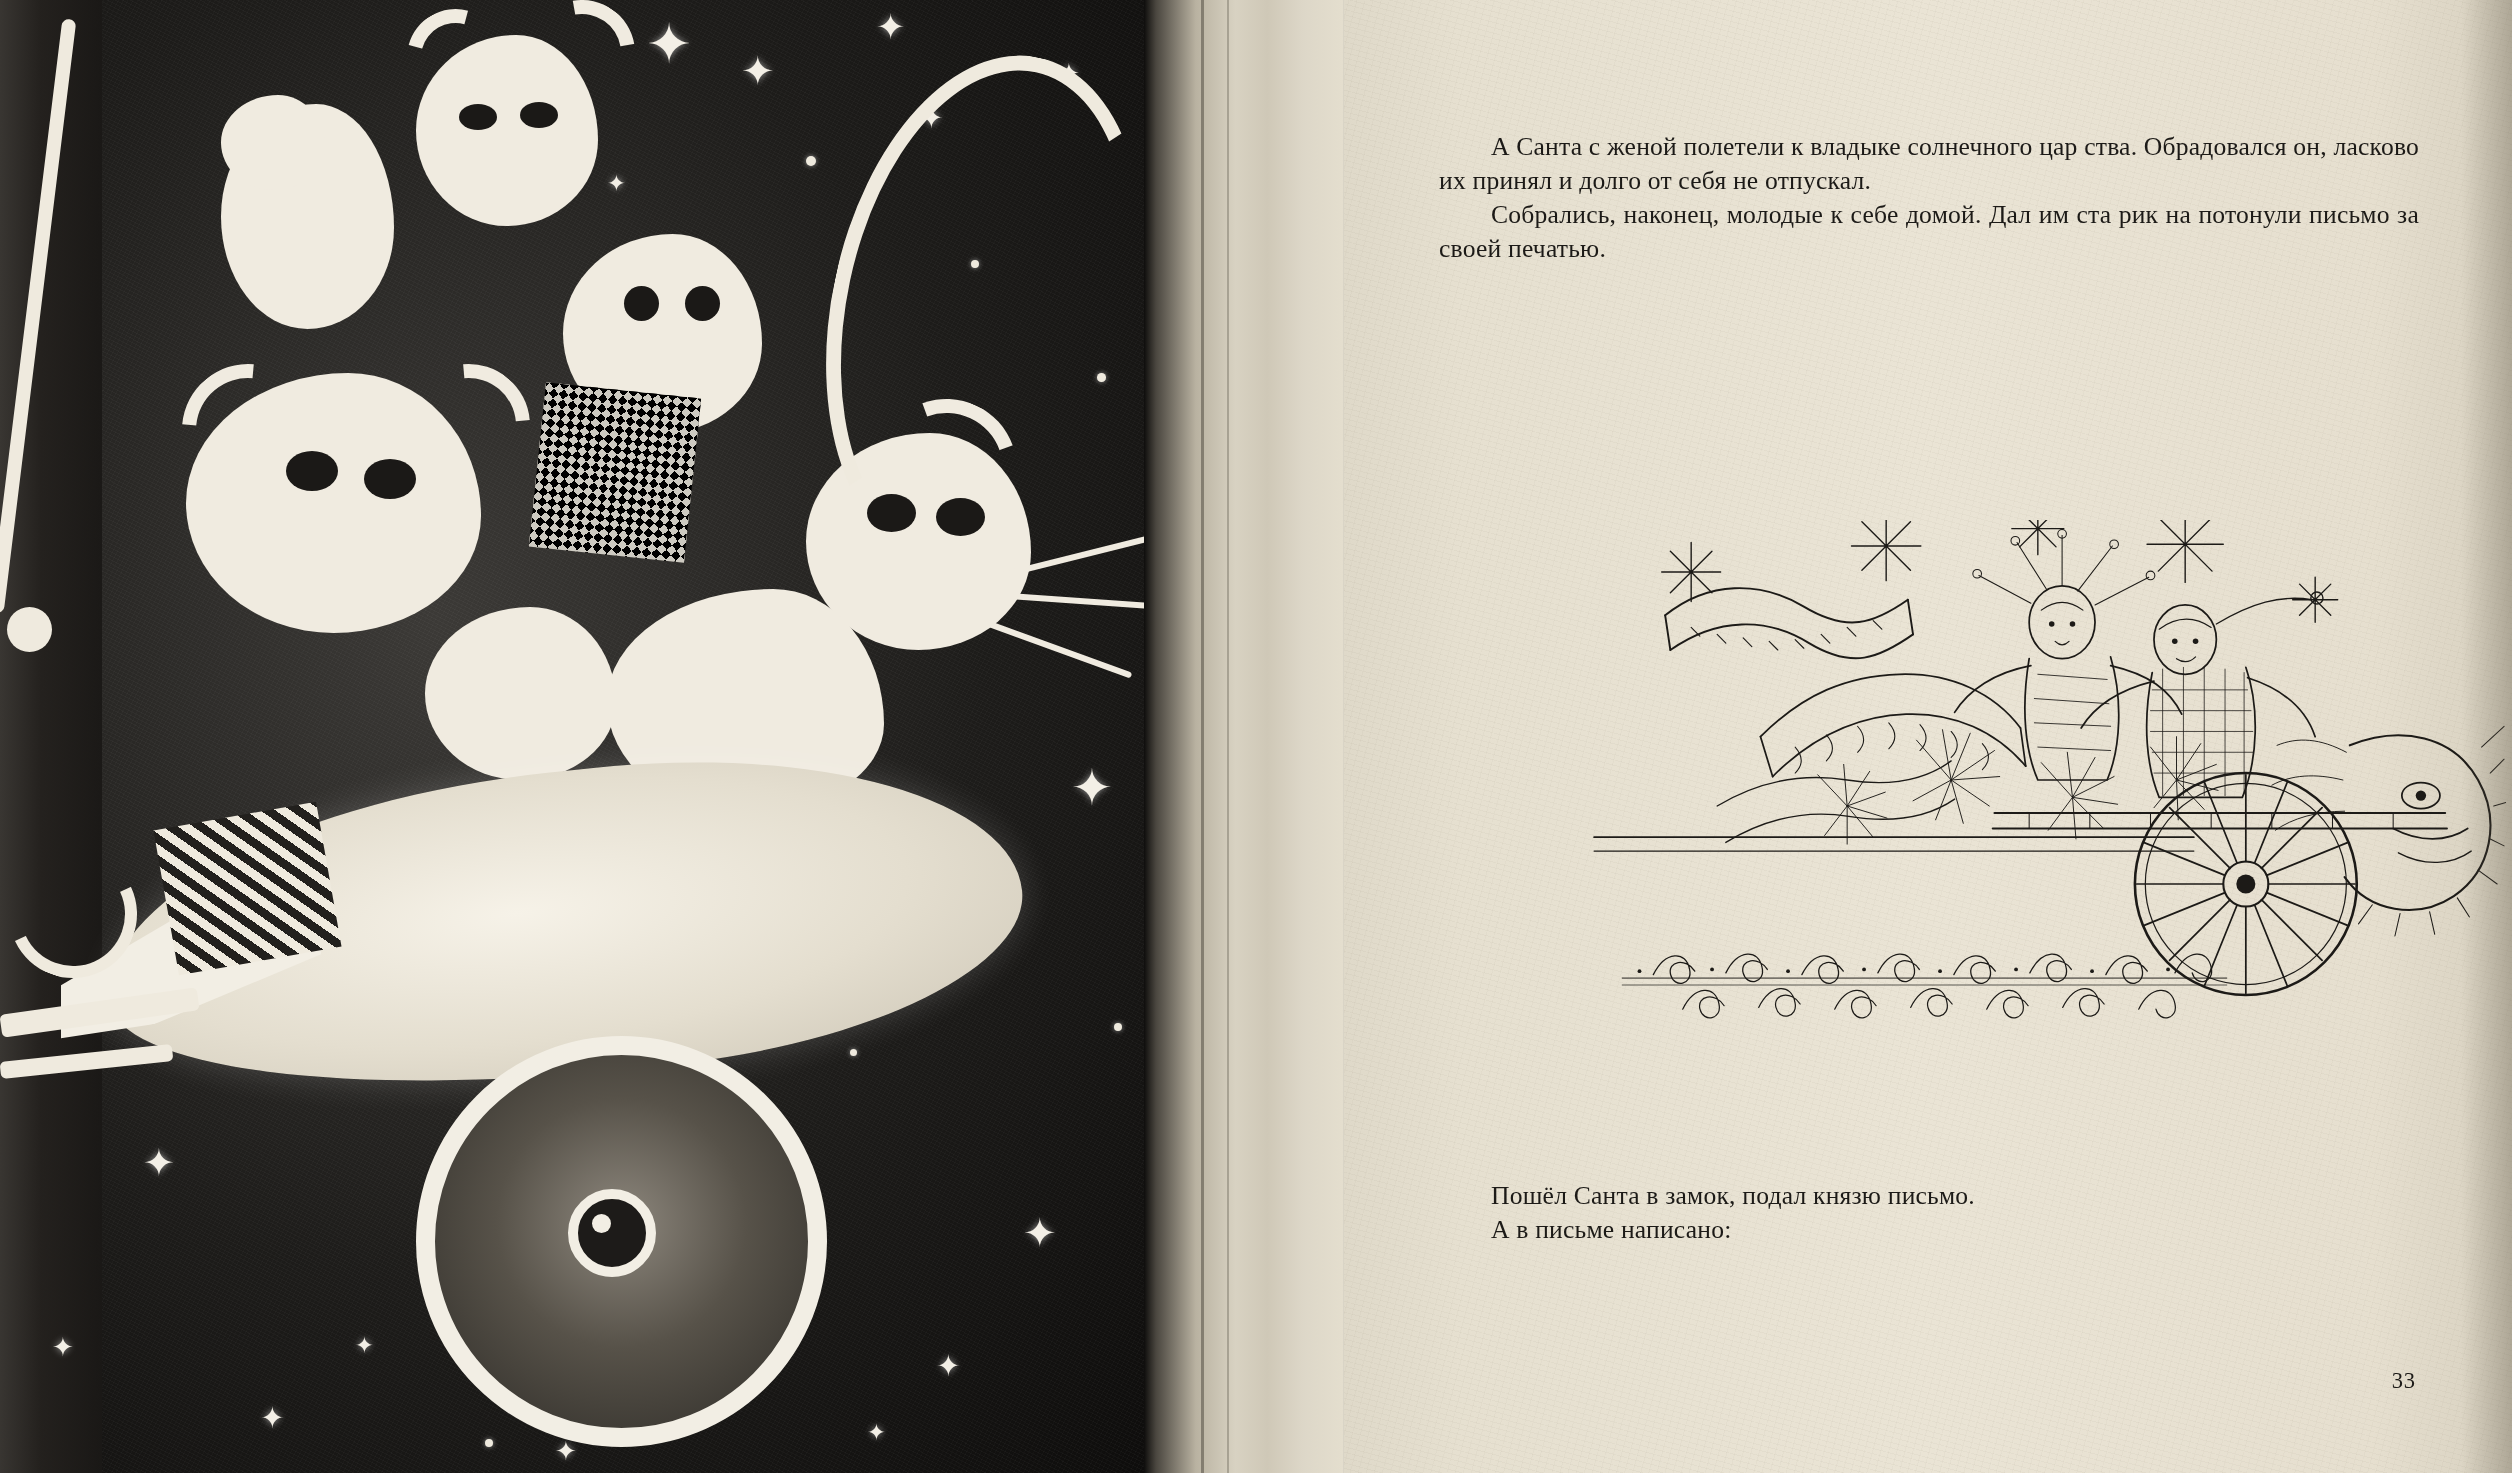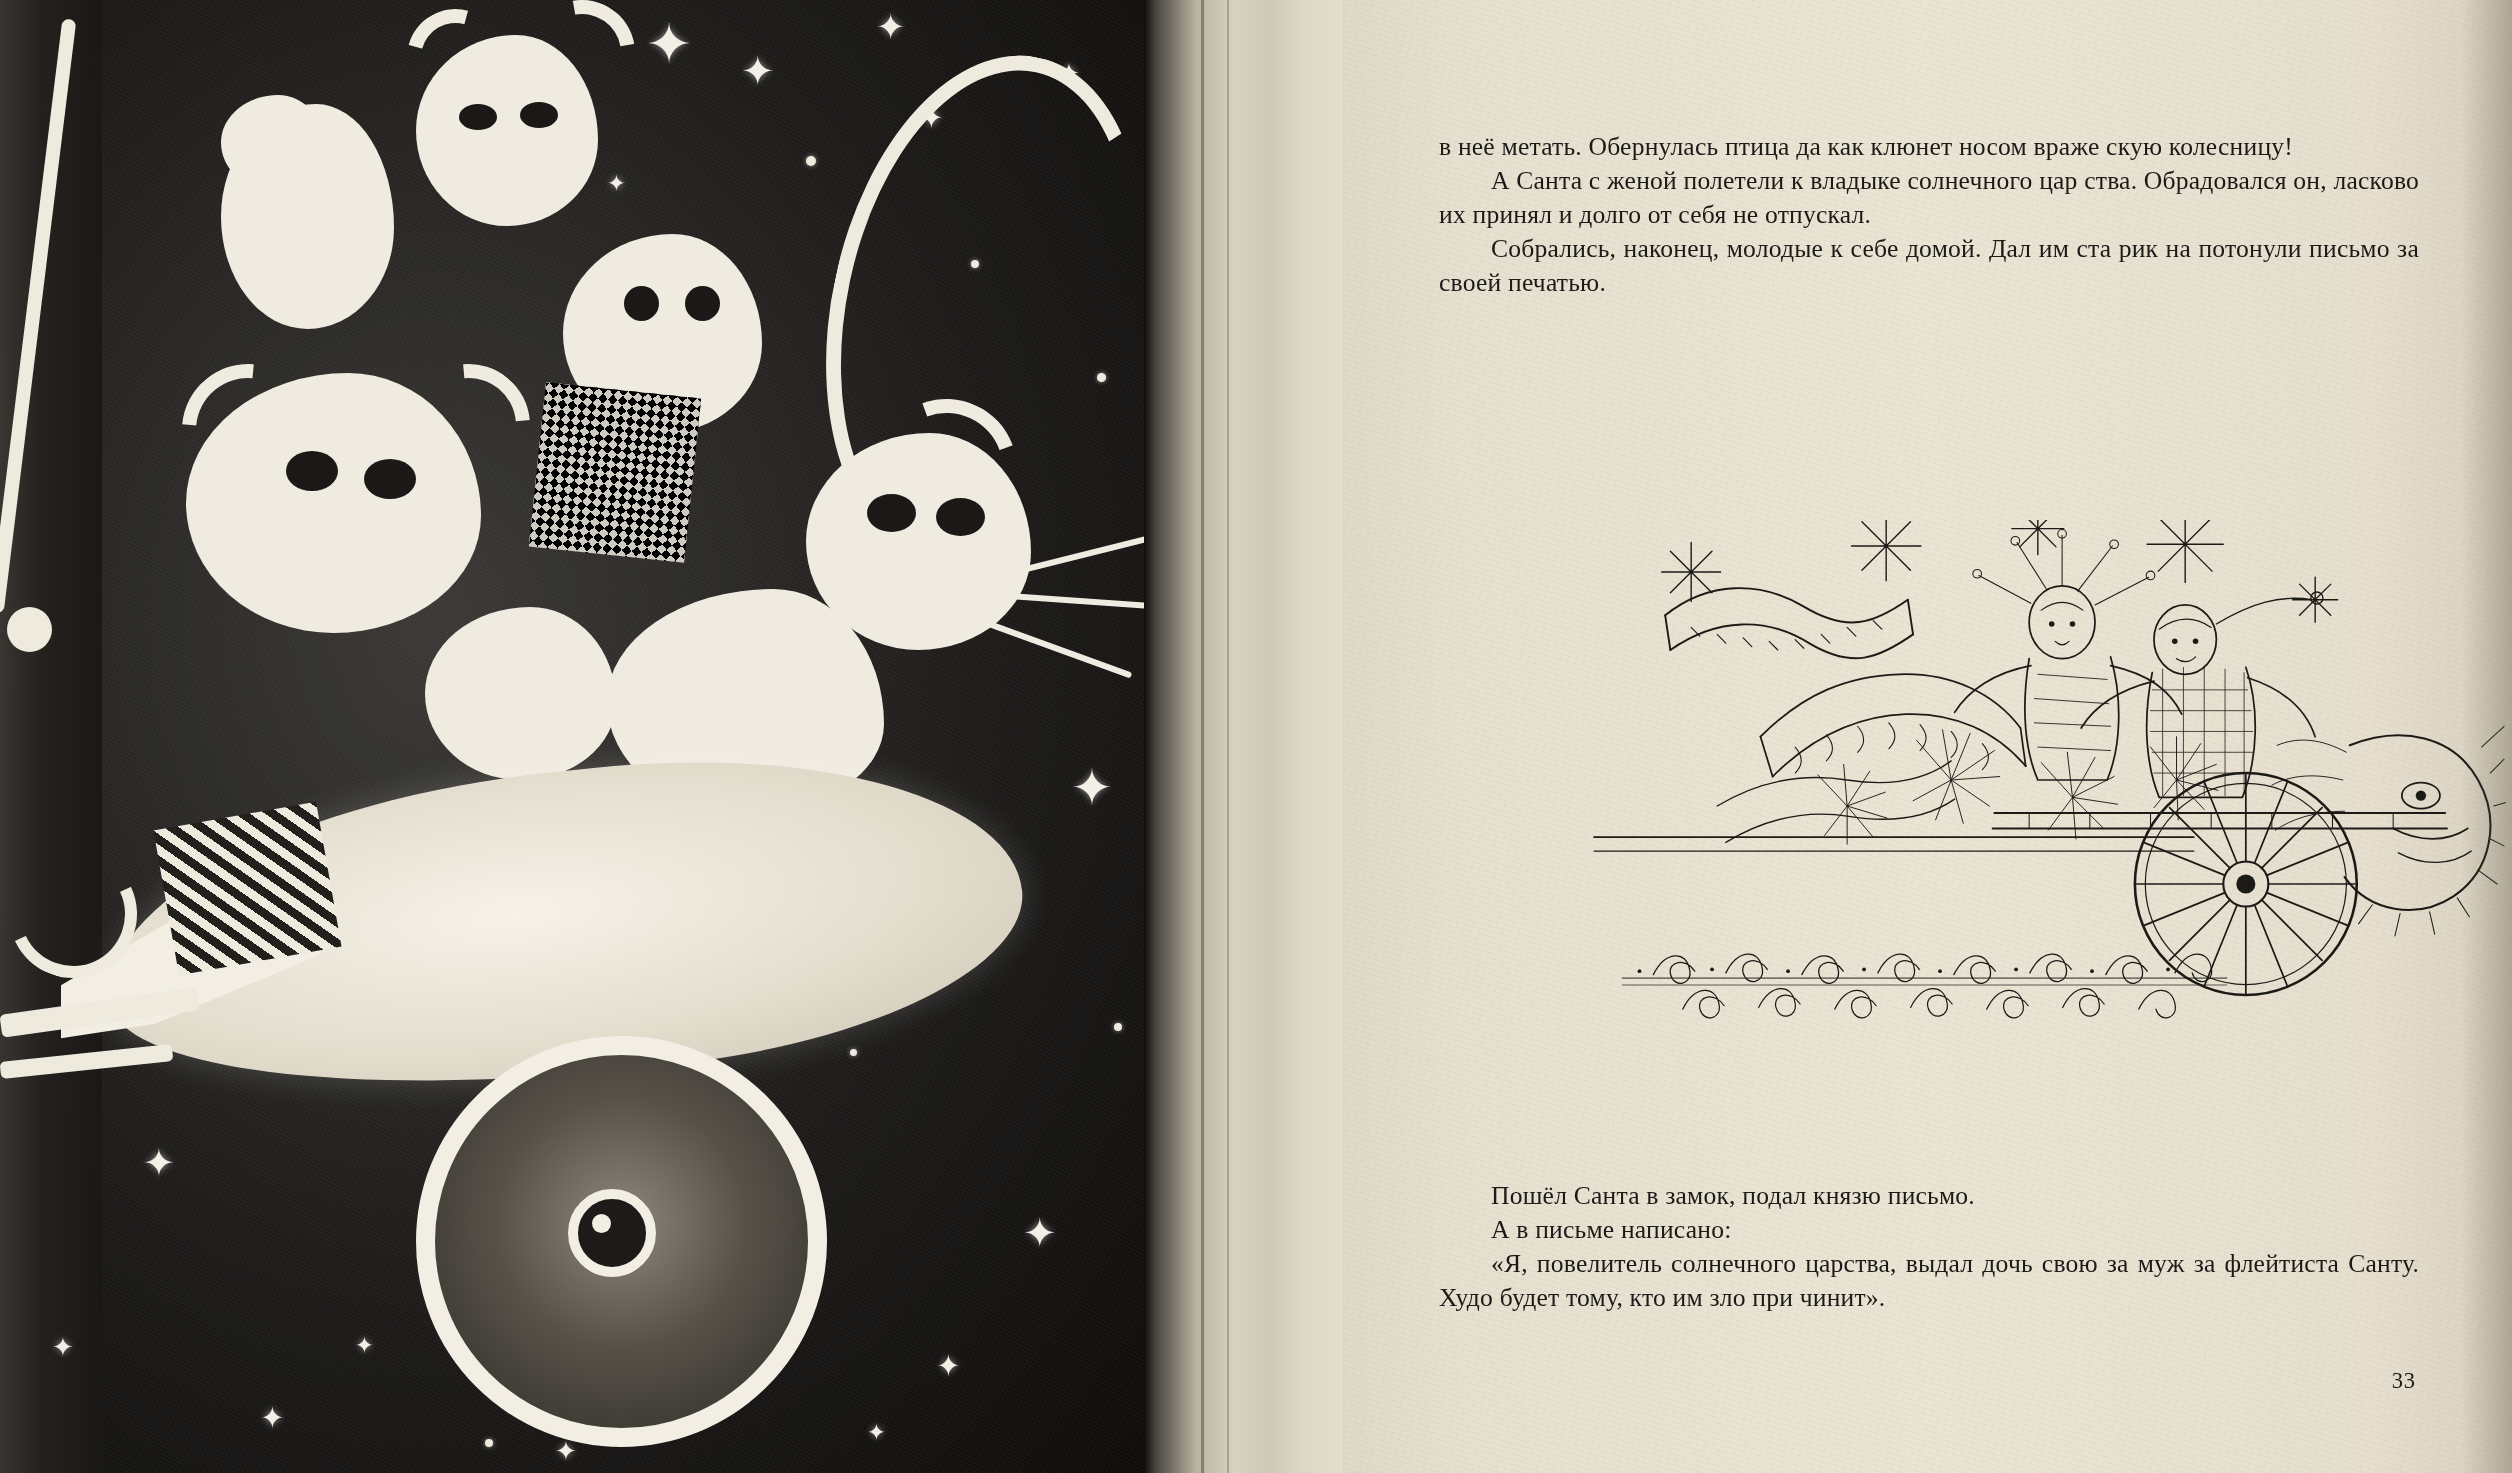--- a/index.html
+++ b/index.html
@@ -313,21 +313,20 @@
 
   <div class="gutter">
     <div class="crease"></div>
     <div class="crease2"></div>
   </div>
 
   <div class="right-page">
     <div class="paper-noise"></div>
 
     <div class="text-block" id="top-text">
-      <p>в неё метать. Обернулась птица да как клюнет носом враже­ скую колесницу!</p>
       <p class="indent">А Санта с женой полетели к владыке солнечного цар­ ства. Обрадовался он, ласково их принял и долго от себя не отпускал.</p>
       <p class="indent">Собрались, наконец, молодые к себе домой. Дал им ста­ рик на потонули письмо за своей печатью.</p>
     </div>
 
     <div class="vignette-art">
       <svg width="919" height="572" viewBox="0 0 1060 660" fill="none" stroke="#1c1a17" stroke-width="2" stroke-linecap="round" stroke-linejoin="round">
 
         <g stroke-width="1.6">
           <g transform="translate(120,60)">
             <path d="M0,-34 L0,34 M-34,0 L34,0 M-24,-24 L24,24 M-24,24 L24,-24"></path>
@@ -516,21 +515,20 @@
           <circle cx="456" cy="48" r="2.2" fill="#1c1a17" stroke="none"></circle>
           <circle cx="544" cy="50" r="2.2" fill="#1c1a17" stroke="none"></circle>
           <circle cx="632" cy="48" r="2.2" fill="#1c1a17" stroke="none"></circle>
         </g>
       </svg>
     </div>
 
     <div class="text-block" id="bottom-text">
       <p class="indent">Пошёл Санта в замок, подал князю письмо.</p>
       <p class="indent">А в письме написано:</p>
-      <p class="indent">«Я, повелитель солнечного царства, выдал дочь свою за­ муж за флейтиста Санту. Худо будет тому, кто им зло при­ чинит».</p>
     </div>
 
     <div class="page-number">33</div>
 
     <div class="paper-edge-shadow"></div>
   </div>
 
 </div>
 
 

